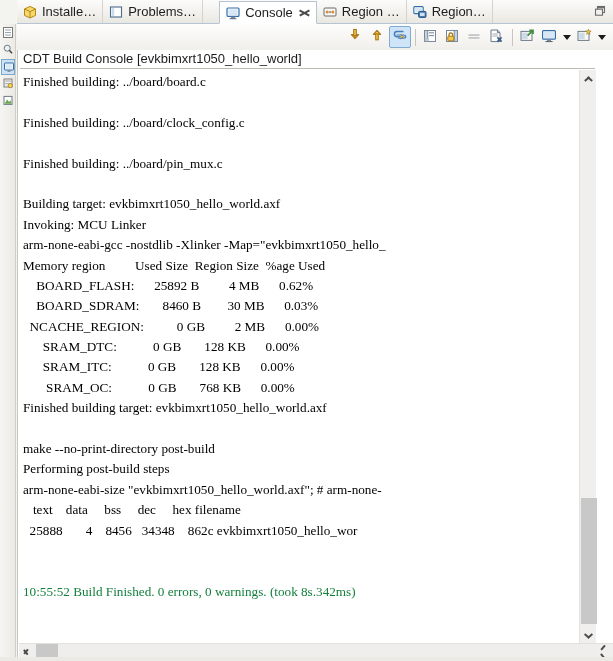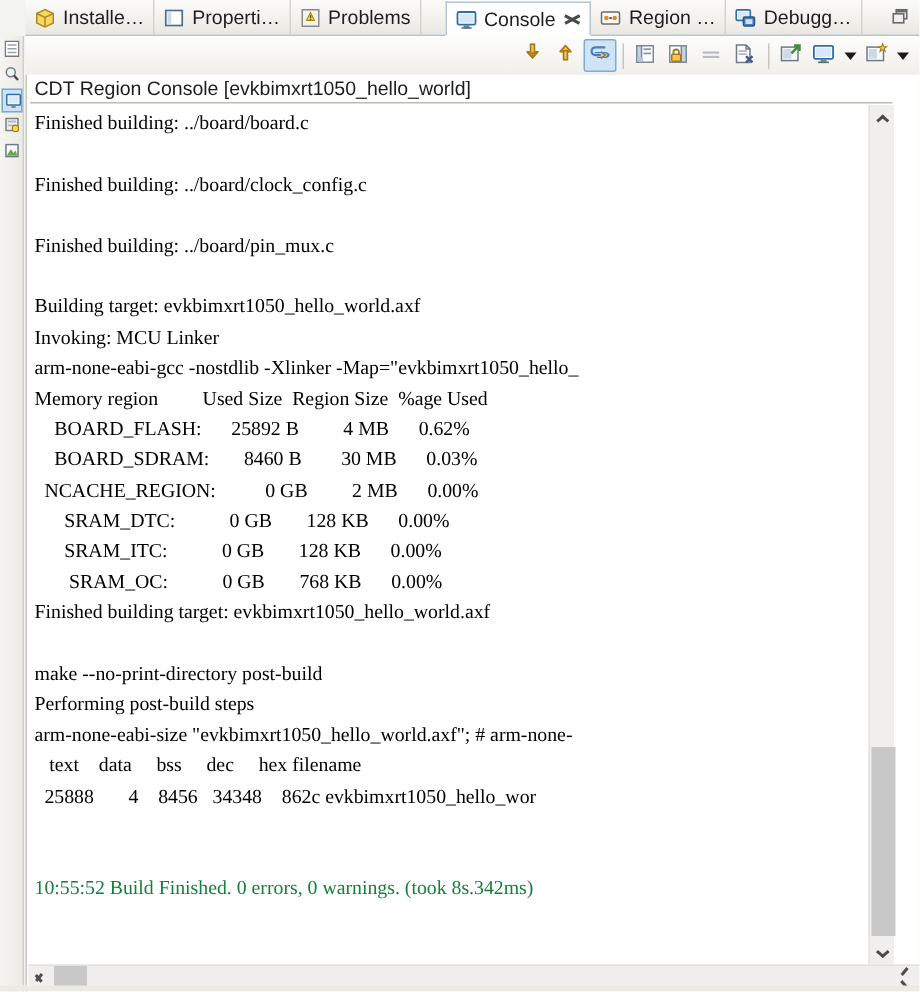--- a/index.html
+++ b/index.html
@@ -335,34 +335,23 @@
       <span class="tab-label">Installe…</span>
     </div>
 
     <div class="tab">
       <span class="tab-ico">
         <svg viewBox="0 0 16 16" width="16" height="16">
           <rect x="2.5" y="3" width="11" height="10" fill="#ffffff" stroke="#4a6b8a" stroke-width="1.1"></rect>
           <rect x="3.6" y="4.1" width="2.6" height="7.8" fill="#c9dcee"></rect>
         </svg>
       </span>
-      <span class="tab-label">Properti…</span>
-    </div>
-
-    <div class="tab">
-      <span class="tab-ico">
-        <svg viewBox="0 0 16 16" width="16" height="16">
-          <rect x="2.5" y="2.5" width="11" height="11" fill="#f3f3f0" stroke="#8a8a8a" stroke-width="1"></rect>
-          <path d="M8 4.4 L10.6 9.6 L5.4 9.6 Z" fill="#f2e06a" stroke="#b08a16" stroke-width="0.8"></path>
-          <rect x="7.6" y="6.1" width="0.9" height="2.2" fill="#6b4b00"></rect>
-          <rect x="7.6" y="8.7" width="0.9" height="0.8" fill="#6b4b00"></rect>
-        </svg>
-      </span>
-      <span class="tab-label">Problems</span>
-    </div>
+      <span class="tab-label">Problems…</span>
+    </div>
+
 
     <div class="tab active">
       <span class="tab-ico">
         <svg viewBox="0 0 16 16" width="16" height="16">
           <rect x="2" y="3" width="12" height="8.4" rx="1" fill="#ffffff" stroke="#2f6ea8" stroke-width="1.2"></rect>
           <rect x="3.3" y="4.3" width="9.4" height="5.8" fill="#d7e7f5"></rect>
           <rect x="6" y="11.6" width="4" height="2.1" fill="#7b8896"></rect>
           <rect x="4.6" y="13.2" width="6.8" height="1" fill="#5d6a77"></rect>
         </svg>
       </span>
@@ -384,21 +373,21 @@
 
     <div class="tab">
       <span class="tab-ico">
         <svg viewBox="0 0 16 16" width="16" height="16">
           <rect x="1.8" y="2.6" width="9.4" height="7" rx="1" fill="#ffffff" stroke="#2f6ea8" stroke-width="1.1"></rect>
           <rect x="3" y="3.8" width="7" height="4.6" fill="#d7e7f5"></rect>
           <rect x="6.6" y="7.4" width="7.4" height="6" rx="1" fill="#4a7fb5" stroke="#2b5580" stroke-width="1"></rect>
           <rect x="8" y="8.8" width="4.6" height="3.2" fill="#cfe0f0"></rect>
         </svg>
       </span>
-      <span class="tab-label">Debugg…</span>
+      <span class="tab-label">Region…</span>
     </div>
 
     <div class="tabbar-spacer"></div>
 
     <div class="minmax-btn">
       <svg viewBox="0 0 16 16" width="16" height="16">
         <rect x="5.5" y="3.5" width="7" height="6" fill="none" stroke="#6d6d6d" stroke-width="1.1"></rect>
         <rect x="5.5" y="3.5" width="7" height="1.8" fill="#6d6d6d"></rect>
         <rect x="3.5" y="6.2" width="7" height="6" fill="#f2f1ed" stroke="#6d6d6d" stroke-width="1.1"></rect>
       </svg>
@@ -497,21 +486,21 @@
         <rect x="5.2" y="6.7" width="5.4" height="6.4" fill="#ccd9e6"></rect>
         <path d="M14.4 3.2 L15.1 5.1 L17.1 5.1 L15.5 6.4 L16.1 8.3 L14.4 7.1 L12.7 8.3 L13.3 6.4 L11.7 5.1 L13.7 5.1 Z" fill="#f7d455" stroke="#a8791a" stroke-width="0.7"></path>
       </svg>
     </div>
 
     <div class="tb-arrow"></div>
   </div>
 
   <div class="console-area">
 
-    <div class="console-title">CDT Region Console [evkbimxrt1050_hello_world]</div>
+    <div class="console-title">CDT Build Console [evkbimxrt1050_hello_world]</div>
 
     <div class="console-text" id="console-lines"><div class="line">Finished building: ../board/board.c</div><div class="line">&nbsp;</div><div class="line">Finished building: ../board/clock_config.c</div><div class="line">&nbsp;</div><div class="line">Finished building: ../board/pin_mux.c</div><div class="line">&nbsp;</div><div class="line">Building target: evkbimxrt1050_hello_world.axf</div><div class="line">Invoking: MCU Linker</div><div class="line">arm-none-eabi-gcc -nostdlib -Xlinker -Map="evkbimxrt1050_hello_</div><div class="line">Memory region         Used Size  Region Size  %age Used</div><div class="line">    BOARD_FLASH:      25892 B         4 MB      0.62%</div><div class="line">    BOARD_SDRAM:       8460 B        30 MB      0.03%</div><div class="line">  NCACHE_REGION:          0 GB         2 MB      0.00%</div><div class="line">      SRAM_DTC:           0 GB       128 KB      0.00%</div><div class="line">      SRAM_ITC:           0 GB       128 KB      0.00%</div><div class="line">       SRAM_OC:           0 GB       768 KB      0.00%</div><div class="line">Finished building target: evkbimxrt1050_hello_world.axf</div><div class="line">&nbsp;</div><div class="line">make --no-print-directory post-build</div><div class="line">Performing post-build steps</div><div class="line">arm-none-eabi-size "evkbimxrt1050_hello_world.axf"; # arm-none-</div><div class="line">   text    data     bss     dec     hex filename</div><div class="line">  25888       4    8456   34348    862c evkbimxrt1050_hello_wor</div><div class="line">&nbsp;</div><div class="line">&nbsp;</div><div class="line blue">10:55:52 Build Finished. 0 errors, 0 warnings. (took 8s.342ms)</div></div>
 
     <div class="vscroll">
       <div class="vs-up">
         <span class="chev up"></span>
       </div>
       <div class="vs-thumb"></div>
       <div class="vs-down">
         <span class="chev down"></span>

